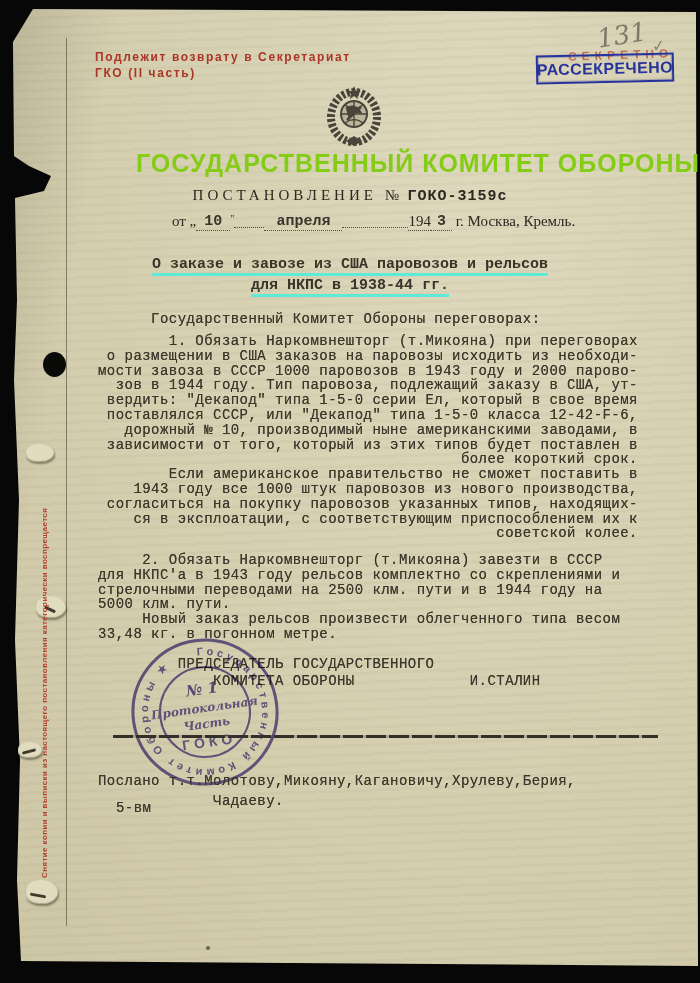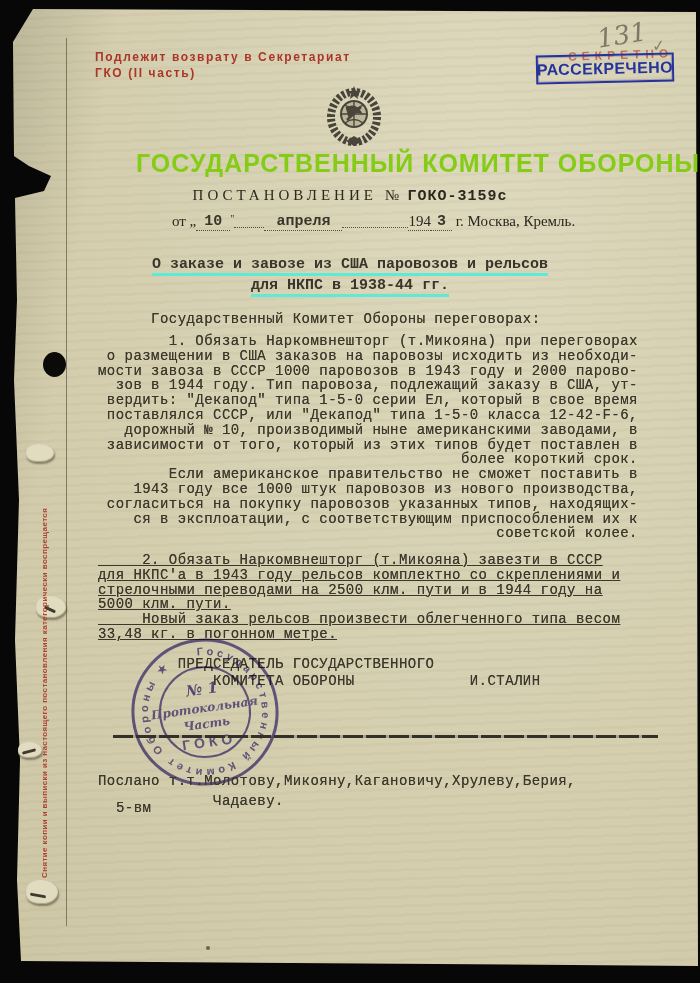--- a/index.html
+++ b/index.html
@@ -57,21 +57,21 @@
   
   .subject{position:absolute;left:0;top:254px;width:700px;text-align:center;
      font-family:"Liberation Mono",monospace;font-weight:bold;font-size:15px;
      line-height:21px;color:#39352a;}
   .subject span{border-bottom:3px solid #5eead4;padding-bottom:0px;}
   
   .type-block{position:absolute;font-family:"Liberation Mono",monospace;font-size:14px;
      letter-spacing:.45px;color:#3b372b;white-space:pre;text-shadow:0 0 .5px rgba(59,55,43,.8);}
   #intro{left:98px;top:312px;line-height:15px;}
   #para1{left:98px;top:334px;line-height:14.8px;text-align:right;}
-  #para2{left:98px;top:553px;line-height:14.8px;text-decoration:underline;}
+  #para2{left:98px;top:553px;line-height:14.8px;}
   #signature{left:98px;top:656px;line-height:17px;}
   #distribution{left:98px;top:752px;line-height:20px;margin-top:19px;}
   #copies{left:116px;top:800px;}
   
   .sepline{position:absolute;left:113px;top:735px;width:545px;height:3px;
      background:repeating-linear-gradient(90deg,#33302a 0 20px, rgba(51,48,42,.25) 20px 23px);}
   
   .round-stamp{position:absolute;left:125px;top:632px;width:160px;height:160px;
      mix-blend-mode:multiply;opacity:.85;transform:rotate(-8deg);}
   .speck{position:absolute;background:#6a6450;border-radius:50%;}

